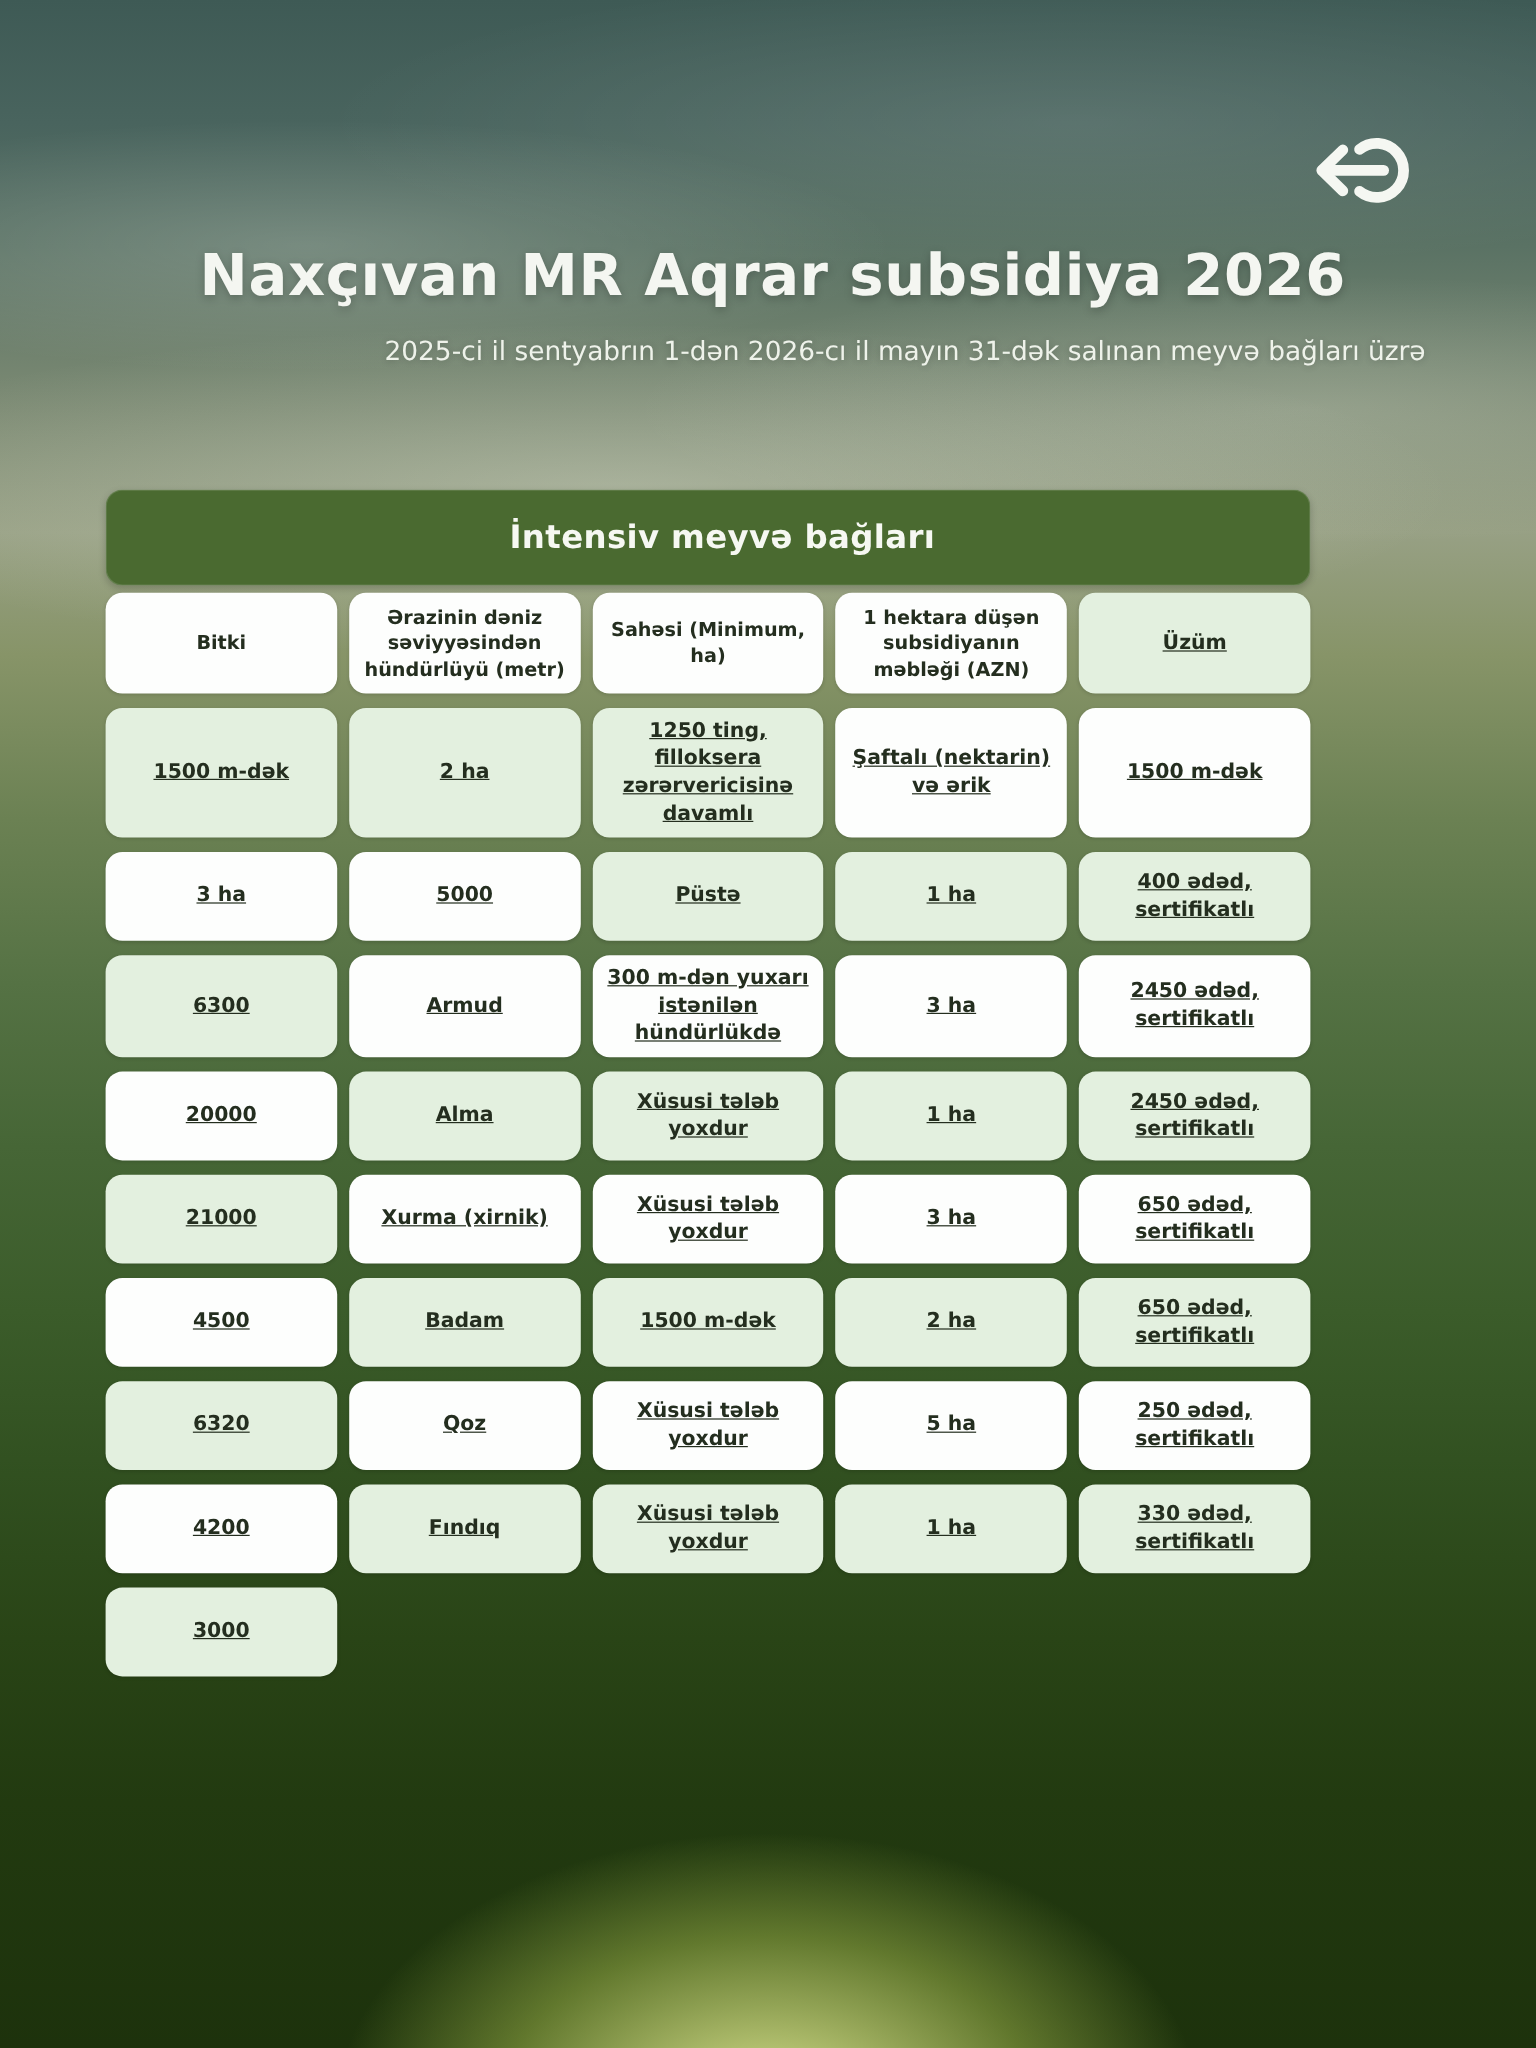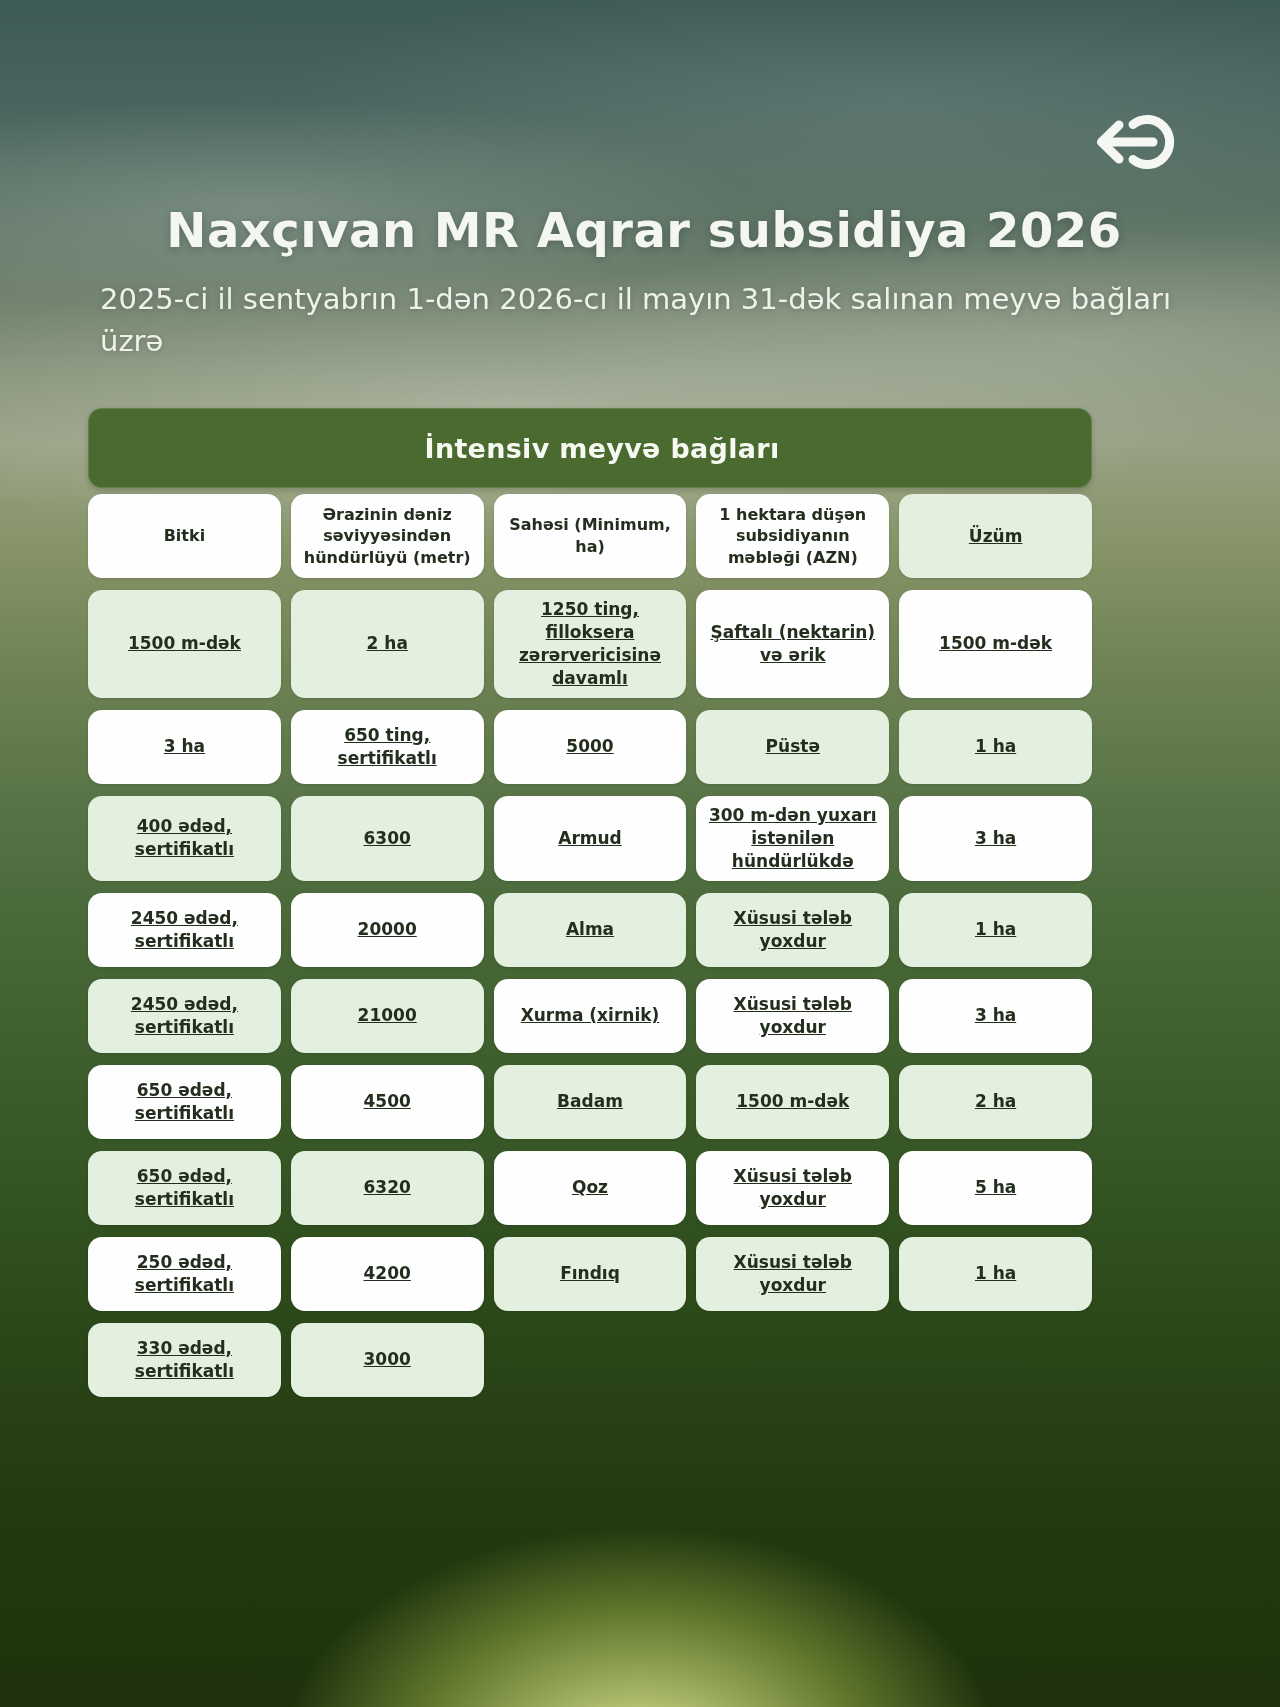--- a/index.html
+++ b/index.html
@@ -23,24 +23,24 @@
   }
   .back-btn svg{display:block;width:100%;height:100%;}
   .hero-title{
     position:absolute;top:202px;left:4px;width:100%;
     text-align:center;
     color:#f4f6f1;
     font-size:48px;font-weight:bold;letter-spacing:.5px;
     text-shadow:0 2px 8px rgba(0,0,0,.22);
   }
   .hero-subtitle{
-    position:absolute;top:278px;left:100px;width:1100px;
-    text-align:left;
+    position:absolute;top:278px;left:88px;width:1100px;
+    text-align:right;
     color:#eef2ea;
-    font-size:29px;line-height:1.45;
+    font-size:22px;line-height:1.45;
     text-shadow:0 1px 6px rgba(0,0,0,.20);
   }
   .table-wrap{
     position:absolute;left:88px;top:408px;width:1004px;
   }
   .banner{
     height:80px;border-radius:14px;
     background:#4a6a30;
     border:1px solid rgba(255,255,255,.14);
     box-sizing:border-box;
@@ -99,21 +99,20 @@
       <div class="cell hdr">1 hektara düşən subsidiyanın məbləği (AZN)</div>
 
       <div class="cell data tint">Üzüm</div>
       <div class="cell data tint">1500 m-dək</div>
       <div class="cell data tint">2 ha</div>
       <div class="cell data tint">1250 ting, filloksera zərərvericisinə davamlı</div>
 
       <div class="cell data">Şaftalı (nektarin) və ərik</div>
       <div class="cell data">1500 m-dək</div>
       <div class="cell data">3 ha</div>
-      <div class="cell data">650 ting, sertifikatlı</div>
       <div class="cell data">5000</div>
 
       <div class="cell data tint">Püstə</div>
       <div class="cell data tint">1 ha</div>
       <div class="cell data tint">400 ədəd, sertifikatlı</div>
       <div class="cell data tint">6300</div>
 
       <div class="cell data">Armud</div>
       <div class="cell data">300 m-dən yuxarı istənilən hündürlükdə</div>
       <div class="cell data">3 ha</div>

